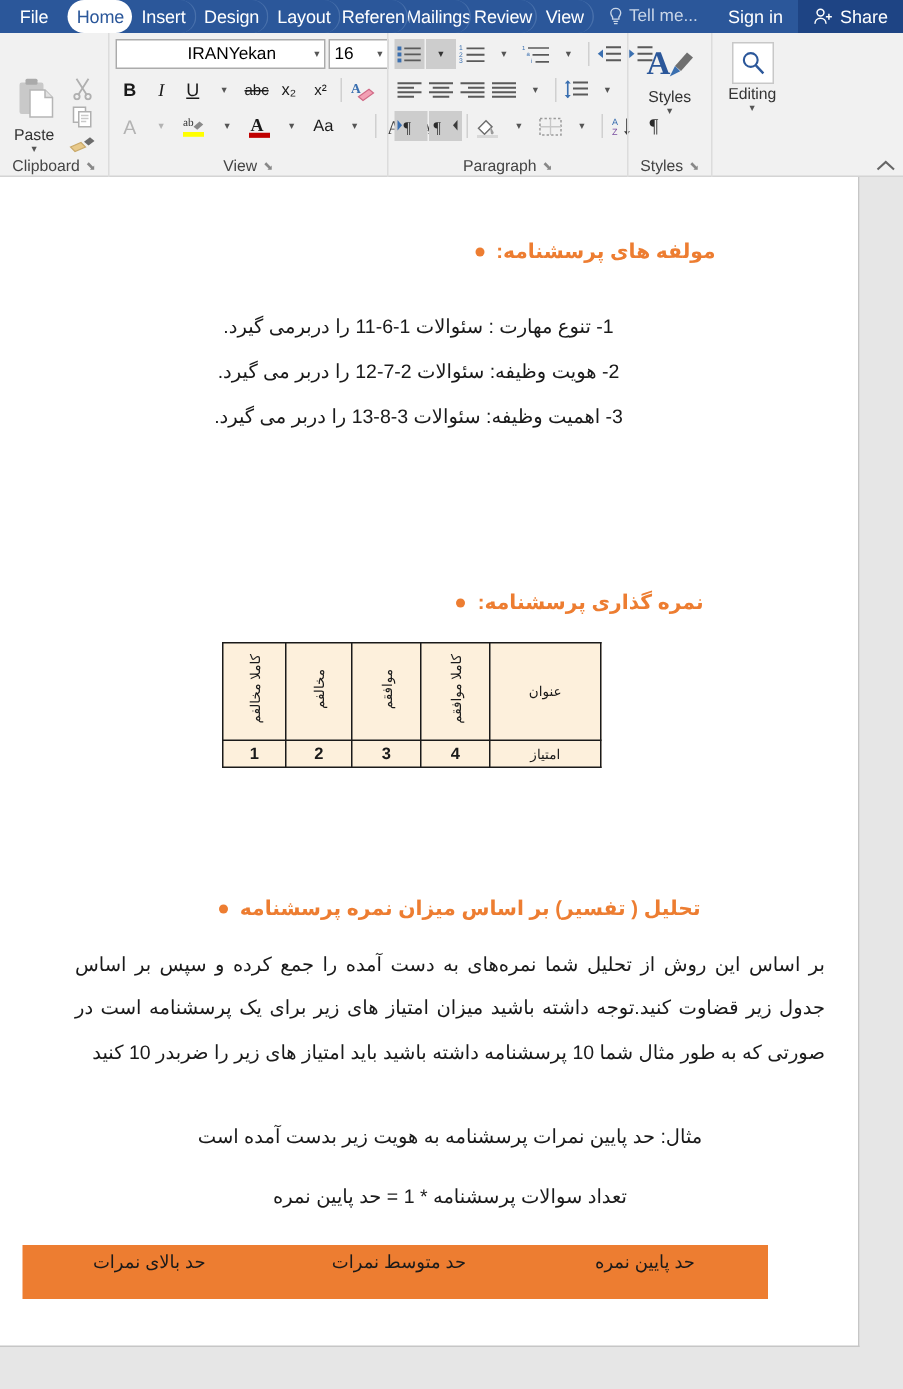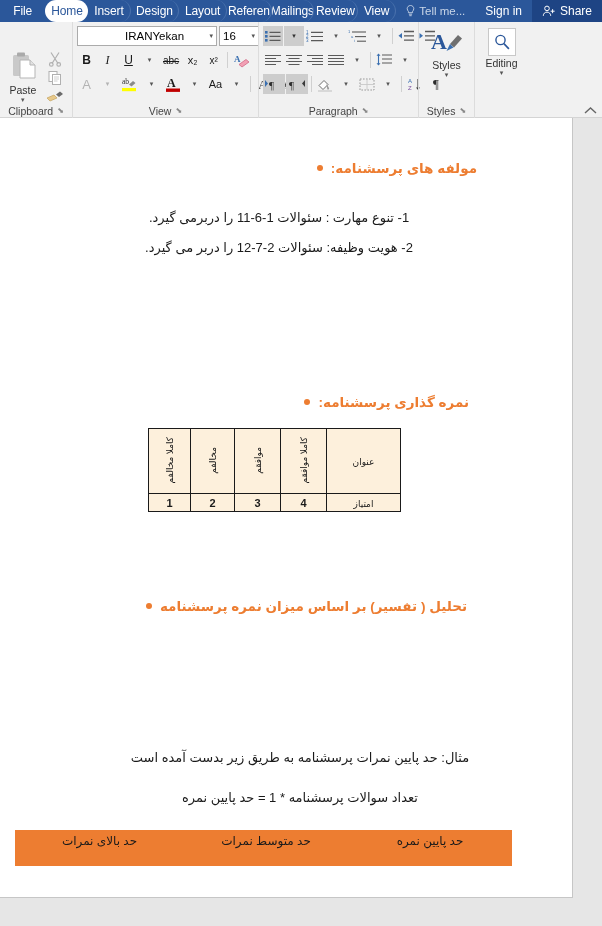--- a/index.html
+++ b/index.html
@@ -537,20 +537,21 @@
   <div class="page">
 
     <div class="heading" style="position:absolute; right:95px; top:42px;">
       <span>مولفه های پرسشنامه:</span>
       <span class="bullet-dot"></span>
     </div>
 
     <div style="position:absolute; right:78px; top:90px; width:430px;">
       <div class="para-rtl" style="text-align:center; margin-bottom:10px;">1- تنوع مهارت : سئوالات 1-6-11 را دربرمی گیرد.</div>
       <div class="para-rtl" style="text-align:center; margin-bottom:10px;">2- هویت وظیفه: سئوالات 2-7-12 را دربر می گیرد.</div>
+      <div class="para-rtl" style="text-align:center; margin-bottom:10px;">3- اهمیت وظیفه: سئوالات 3-8-13 را دربر می گیرد.</div>
     </div>
 
     <div class="heading" style="position:absolute; right:103px; top:276px;">
       <span>نمره گذاری پرسشنامه:</span>
       <span class="bullet-dot"></span>
     </div>
 
     <table class="score-table" style="position:absolute; left:148px; top:310px;">
       <tbody>
           <tr>
@@ -580,21 +581,22 @@
         <td class="num-cell">1</td>
       </tr>
     </tbody>
       </table>
 
     <div class="heading" style="position:absolute; right:105px; top:480px;">
       <span>تحلیل ( تفسیر) بر اساس میزان نمره پرسشنامه</span>
       <span class="bullet-dot"></span>
     </div>
 
-    <div class="para-rtl" style="position:absolute; right:22px; top:630px; width:500px; text-align:center;">مثال: حد پایین نمرات پرسشنامه به طریق زیر بدست آمده است</div>
+    <div class="para-rtl" style="position:absolute; right:22px; top:510px; width:500px; line-height:2.25; text-align:justify;">بر اساس این روش از تحلیل شما نمره‌های به دست آمده را  جمع کرده و سپس بر اساس جدول زیر قضاوت کنید.توجه داشته باشید میزان امتیاز های زیر برای یک پرسشنامه است در صورتی که به طور مثال شما 10 پرسشنامه داشته باشید باید امتیاز های زیر را ضربدر 10 کنید</div>
+    <div class="para-rtl" style="position:absolute; right:22px; top:630px; width:500px; text-align:center;">مثال: حد پایین نمرات پرسشنامه به هویت زیر بدست آمده است</div>
     <div class="para-rtl" style="position:absolute; right:22px; top:670px; width:500px; text-align:center;">تعداد سوالات پرسشنامه * 1 = حد پایین نمره</div>
 
     <table class="orange-table" style="position:absolute; left:15px; top:712px;">
       <tbody>
           <tr>
         <td style="width:33%;">حد پایین نمره</td>
         <td style="width:33%;">حد متوسط نمرات</td>
         <td style="width:34%;">حد بالای نمرات</td>
       </tr>
     </tbody>

